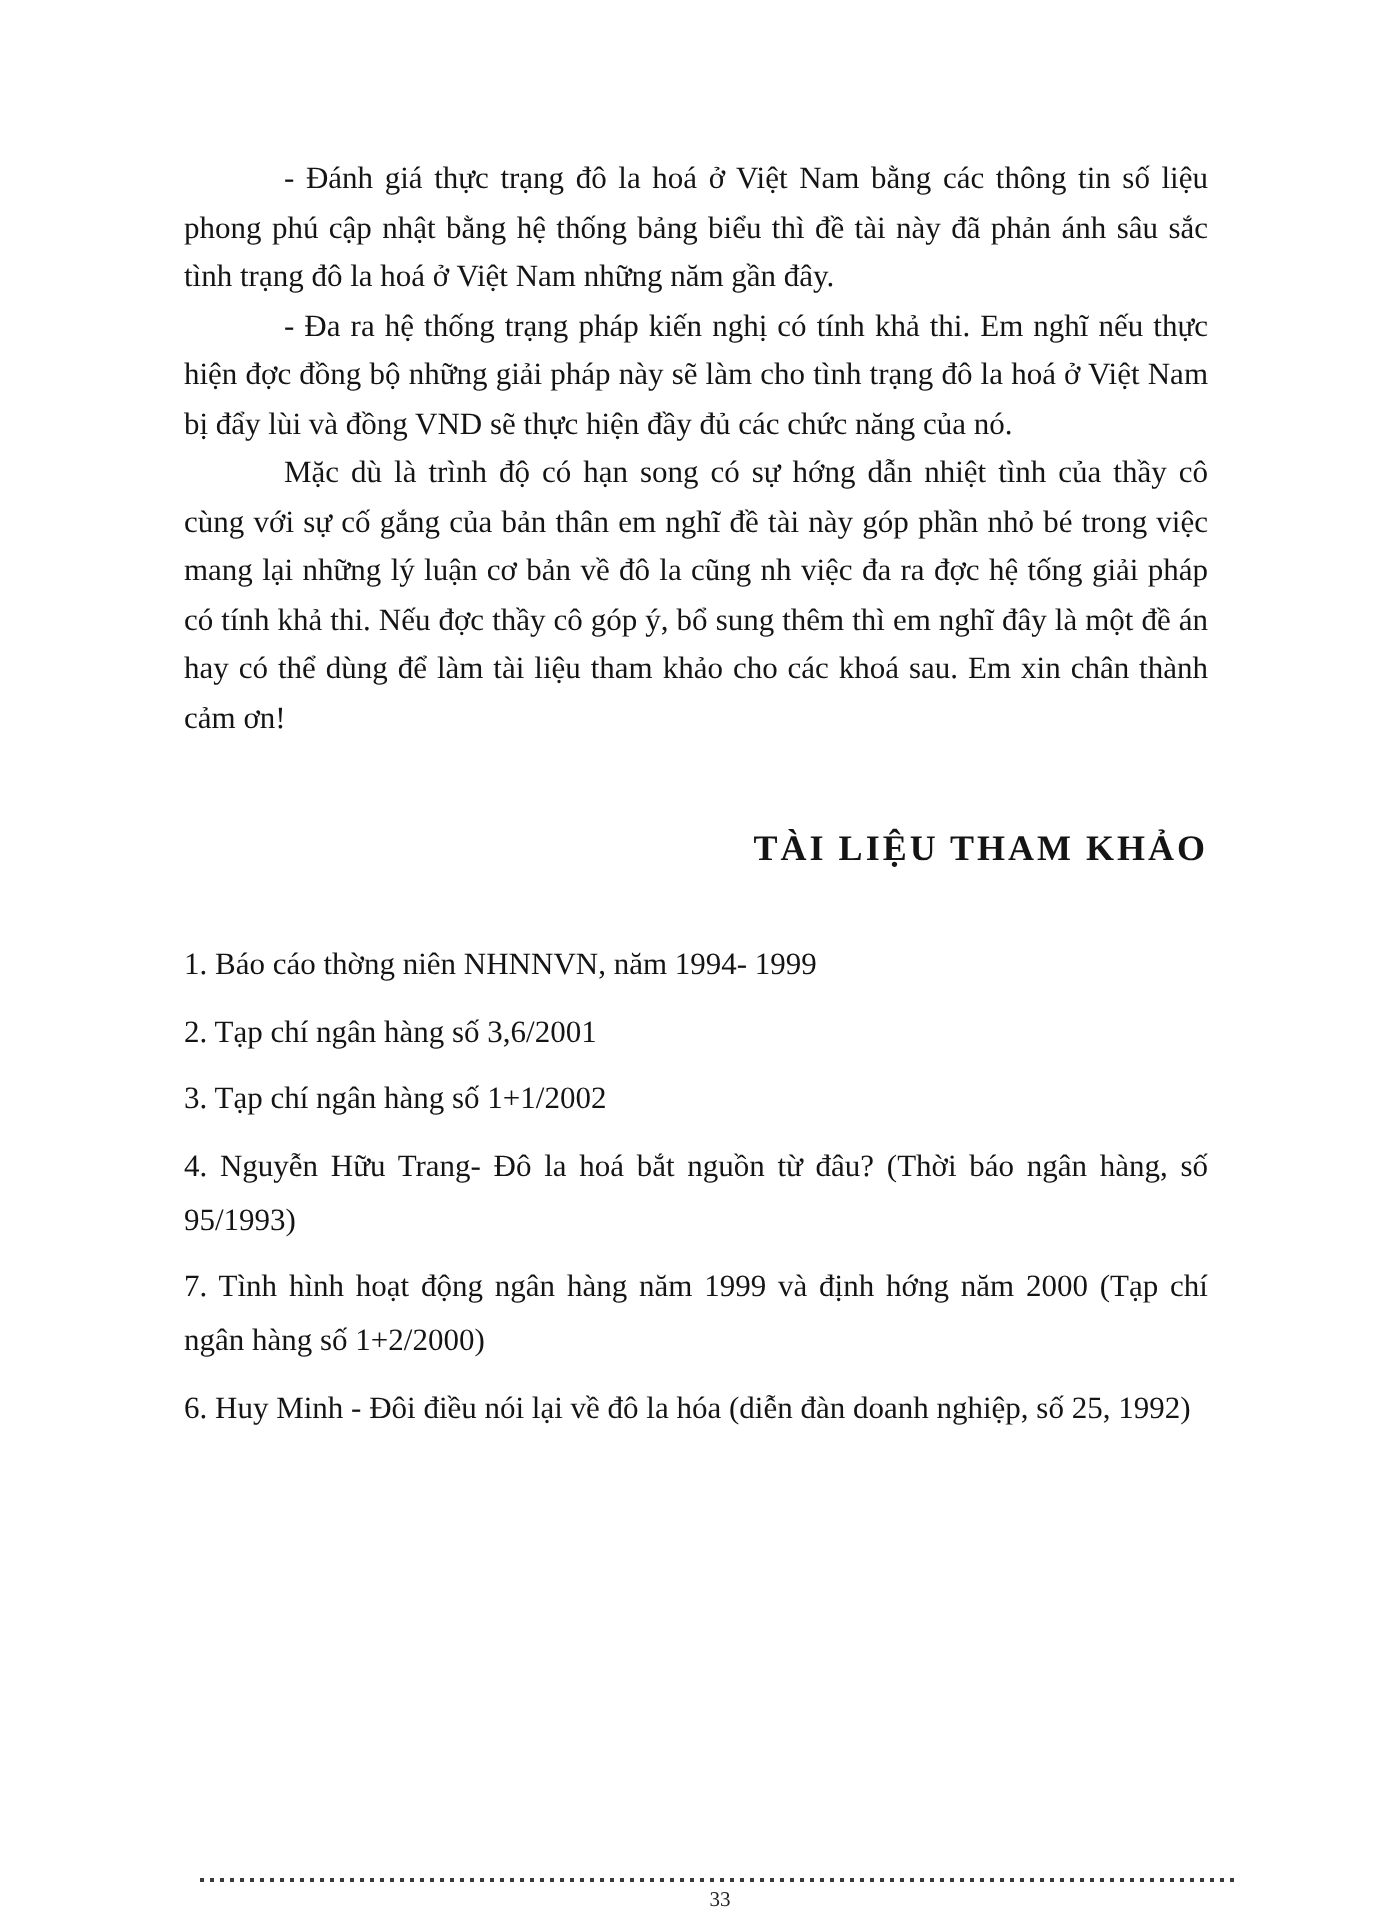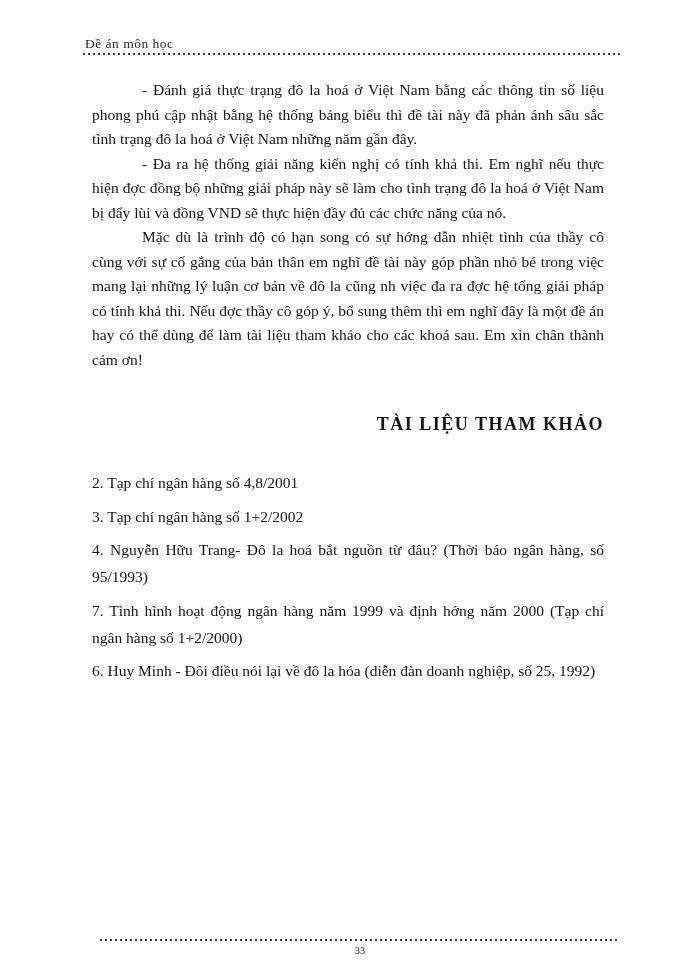--- a/index.html
+++ b/index.html
@@ -67,37 +67,34 @@
     font-size: 10.5px;
     margin-top: 4px;
     color: #222222;
   }
 </style>
 </head>
 <body>
 
 <div class="page">
 
-  <div class="header">
-    <span class="header-title">Đề án môn học</span>
-    <div class="dotted-rule"></div>
-  </div>
 
   <div class="content">
 
     <p class="para">- Đánh giá thực trạng đô la hoá ở Việt Nam bằng các thông tin số liệu phong phú cập nhật bằng hệ thống bảng biểu thì đề tài này đã phản ánh sâu sắc tình trạng đô la hoá ở Việt Nam những năm gần đây.</p>
 
-    <p class="para">- Đa  ra hệ thống giải năng kiến nghị có tính khả thi. Em nghĩ nếu thực hiện đợc   đồng bộ những giải pháp này sẽ làm cho tình trạng đô la hoá ở Việt Nam bị đẩy lùi và đồng VND sẽ thực hiện đầy đủ các chức năng của nó.</p>
+    <p class="para">- Đa  ra hệ thống trạng pháp kiến nghị có tính khả thi. Em nghĩ nếu thực hiện đợc   đồng bộ những giải pháp này sẽ làm cho tình trạng đô la hoá ở Việt Nam bị đẩy lùi và đồng VND sẽ thực hiện đầy đủ các chức năng của nó.</p>
 
     <p class="para">Mặc dù là trình độ có hạn song có sự hớng   dẫn nhiệt tình của thầy cô cùng với sự cố gắng của bản thân em nghĩ đề tài này góp phần nhỏ bé trong việc mang lại những lý luận cơ bản về đô la cũng nh   việc đa   ra đợc   hệ tống giải pháp có tính khả thi. Nếu đợc   thầy cô góp ý, bổ sung thêm thì em nghĩ đây là một đề án hay có thể dùng để làm tài liệu tham khảo cho các khoá sau. Em xin chân thành cảm ơn!</p>
 
     <h1 class="refs-heading">TÀI LIỆU THAM KHẢO</h1>
 
-    <p class="ref">2. Tạp  chí ngân hàng số 4,8/2001</p>
-    <p class="ref">3. Tạp chí ngân hàng số 1+2/2002</p>
+    <p class="ref">1. Báo cáo thờng   niên NHNNVN, năm 1994- 1999</p>
+    <p class="ref">2. Tạp  chí ngân hàng số 3,6/2001</p>
+    <p class="ref">3. Tạp chí ngân hàng số 1+1/2002</p>
     <p class="ref">4.  Nguyễn Hữu Trang- Đô la hoá bắt nguồn từ đâu? (Thời báo ngân hàng, số 95/1993)</p>
     <p class="ref">7. Tình hình hoạt động ngân hàng năm 1999 và định hớng   năm 2000 (Tạp chí ngân hàng số 1+2/2000)</p>
     <p class="ref">6. Huy Minh - Đôi điều nói lại về đô la hóa (diễn đàn doanh nghiệp, số 25, 1992)</p>
   </div>
 
   <div class="footer">
     <div class="dotted-rule"></div>
     <div class="page-number">33</div>
   </div>
 

